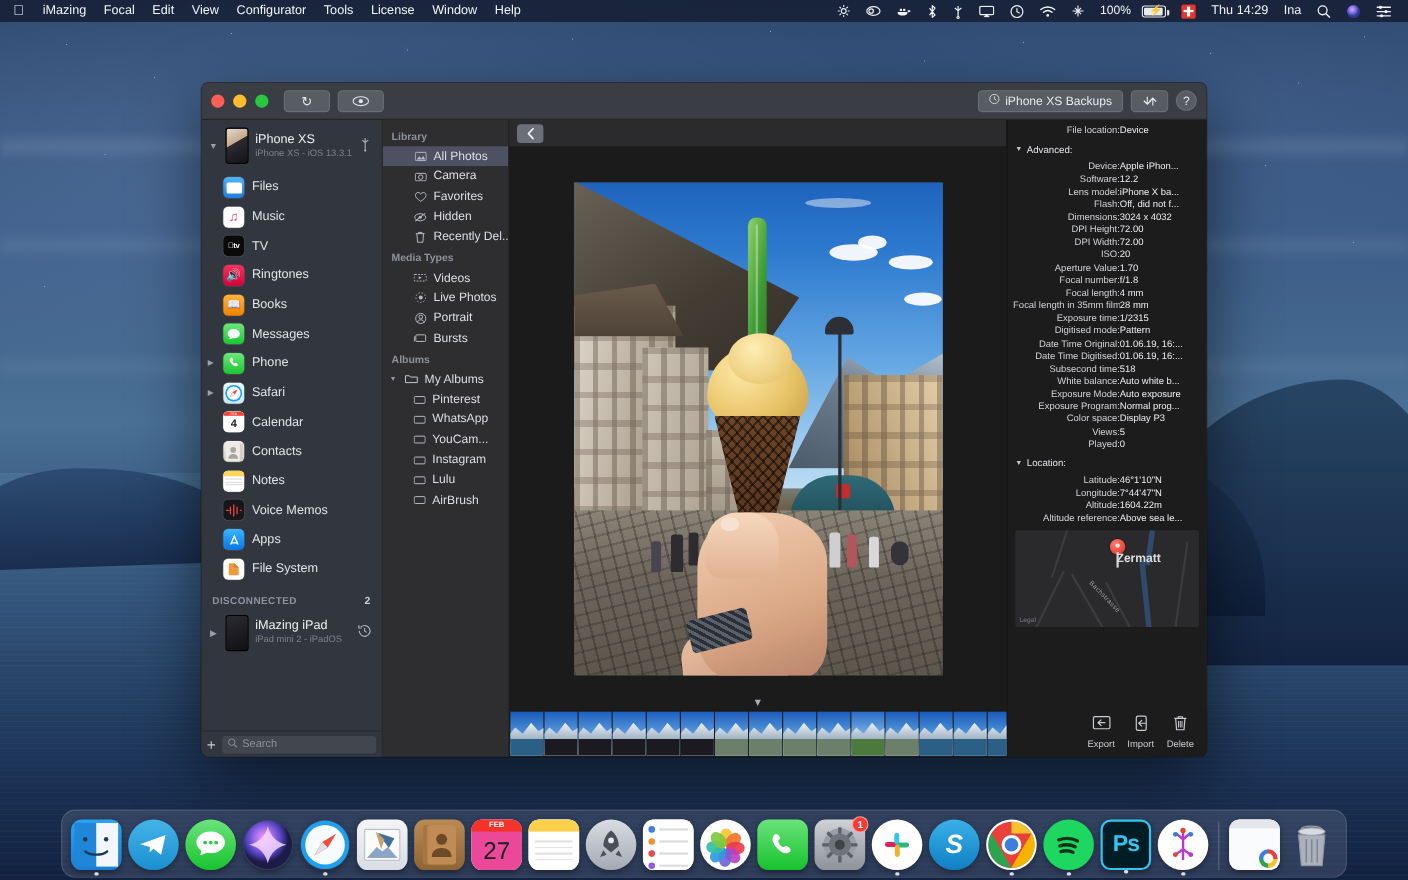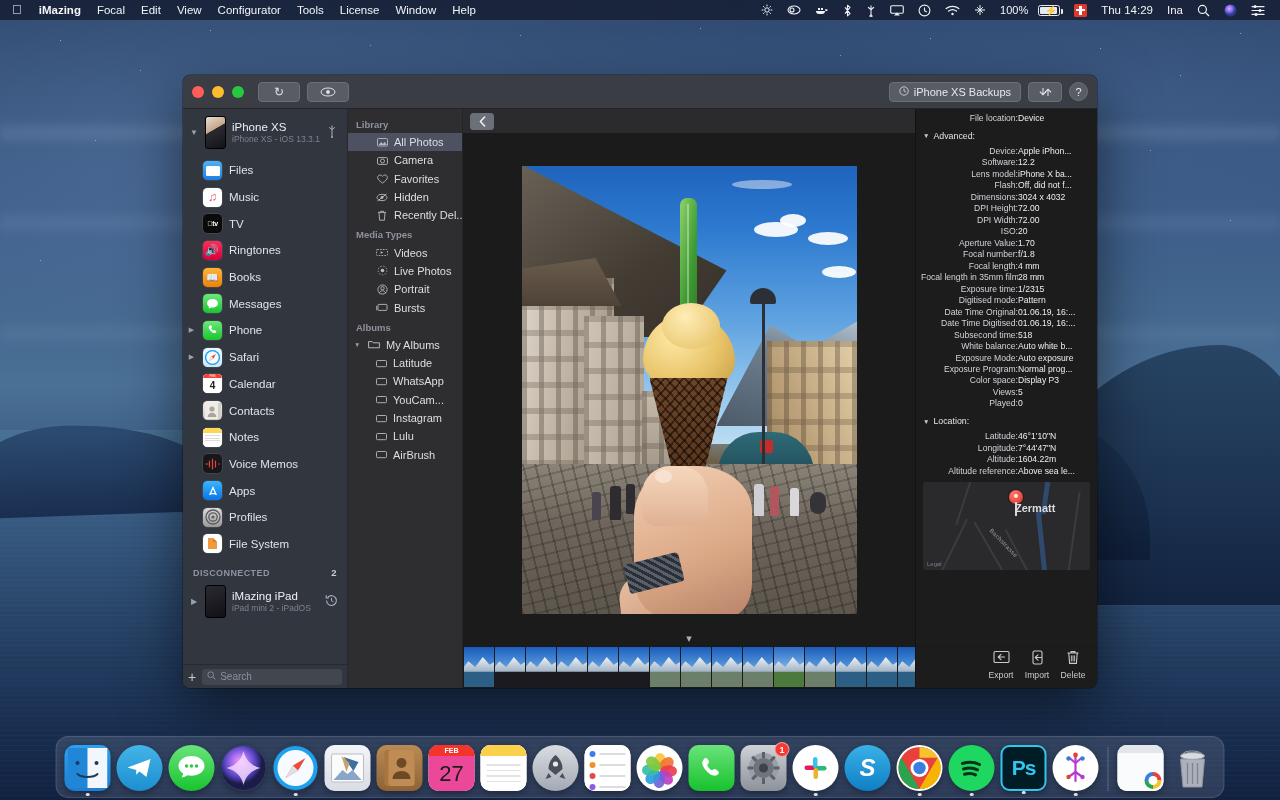--- a/index.html
+++ b/index.html
@@ -58,21 +58,21 @@
   #menubar {
     position: absolute; top: 0; left: 0; right: 0; height: 20px;
     background: rgba(22,30,52,.86);
     display: flex; align-items: center;
     color: #f2f4f8; font-size: 11.5px;
     padding: 0 6px 0 8px; z-index: 60;
   }
   .mb-left { display:flex; align-items:center; gap:0; }
   .mb-item { padding: 0 8px; line-height: 20px; white-space: nowrap; }
   .mb-item.apple { padding: 0 9px 0 4px; font-size: 13px; }
-  .mb-item.bold { font-weight: bold; }
+  .mb-item.bold { font-weight: normal; }
   .mb-right { margin-left: auto; display: flex; align-items: center; gap: 0; padding-right:2px;}
   .mb-ic { padding: 0 7px; line-height: 20px; display:flex; align-items:center; justify-content:center;}
   .mb-text { padding: 0 7px; font-size: 11.5px; }
   .battpct { font-size: 11px; padding-right:3px;}
   .battery {
     width: 22px; height: 11px; border: 1.3px solid #e7eaf0; border-radius: 2.5px;
     position: relative; display:inline-block; vertical-align: middle;
   }
   .battery::after{content:"";position:absolute;right:-3.4px;top:3px;width:2px;height:5px;background:#e7eaf0;border-radius:0 1px 1px 0;}
   .battery .fill{position:absolute;left:1px;top:1px;bottom:1px;width:17px;background:#e7eaf0;border-radius:1px;}
@@ -663,31 +663,20 @@
             <div class="appicon ic-apps">
               <svg width="14" height="14" viewBox="0 0 14 14">
                 <path d="M7 2l4 9H9.6L7 5.2 4.4 11H3z" fill="#fff"></path>
                 <path d="M4 9.6h6" stroke="#fff" stroke-width="1.2"></path>
               </svg>
             </div>
             <span>Apps</span>
           </div>
           <div class="sb-row">
             <div class="sb-tri"></div>
-            <div class="appicon ic-profiles">
-              <svg width="16" height="16" viewBox="0 0 16 16">
-                <circle cx="8" cy="8" r="7" fill="none" stroke="#5e5e5e" stroke-width="1.3"></circle>
-                <circle cx="8" cy="8" r="4.2" fill="none" stroke="#5e5e5e" stroke-width="1.3"></circle>
-                <circle cx="8" cy="8" r="1.6" fill="#5e5e5e"></circle>
-              </svg>
-            </div>
-            <span>Profiles</span>
-          </div>
-          <div class="sb-row">
-            <div class="sb-tri"></div>
             <div class="appicon ic-fs">
               <svg width="15" height="15" viewBox="0 0 15 15">
                 <rect width="15" height="15" fill="#fff"></rect>
                 <path d="M3 2h5l4 4v7H3z" fill="#f09a3e"></path>
                 <path d="M8 2l4 4H8z" fill="#d97b25"></path>
               </svg>
             </div>
             <span>File System</span>
           </div>
           <div class="group-hdr">
@@ -816,21 +805,21 @@
             </svg>
           </span>
           <span>My Albums</span>
         </div>
         <div class="lib-row indent">
           <span class="lib-ic">
             <svg width="11" height="9" viewBox="0 0 11 9">
               <rect x=".5" y="1.5" width="10" height="6.2" rx="1" stroke="#b6bac2" stroke-width=".9" fill="none"></rect>
             </svg>
           </span>
-          <span>Latitude</span>
+          <span>Pinterest</span>
         </div>
         <div class="lib-row indent">
           <span class="lib-ic">
             <svg width="11" height="9" viewBox="0 0 11 9">
               <rect x=".5" y="1.5" width="10" height="6.2" rx="1" stroke="#b6bac2" stroke-width=".9" fill="none"></rect>
             </svg>
           </span>
           <span>WhatsApp</span>
         </div>
         <div class="lib-row indent">

